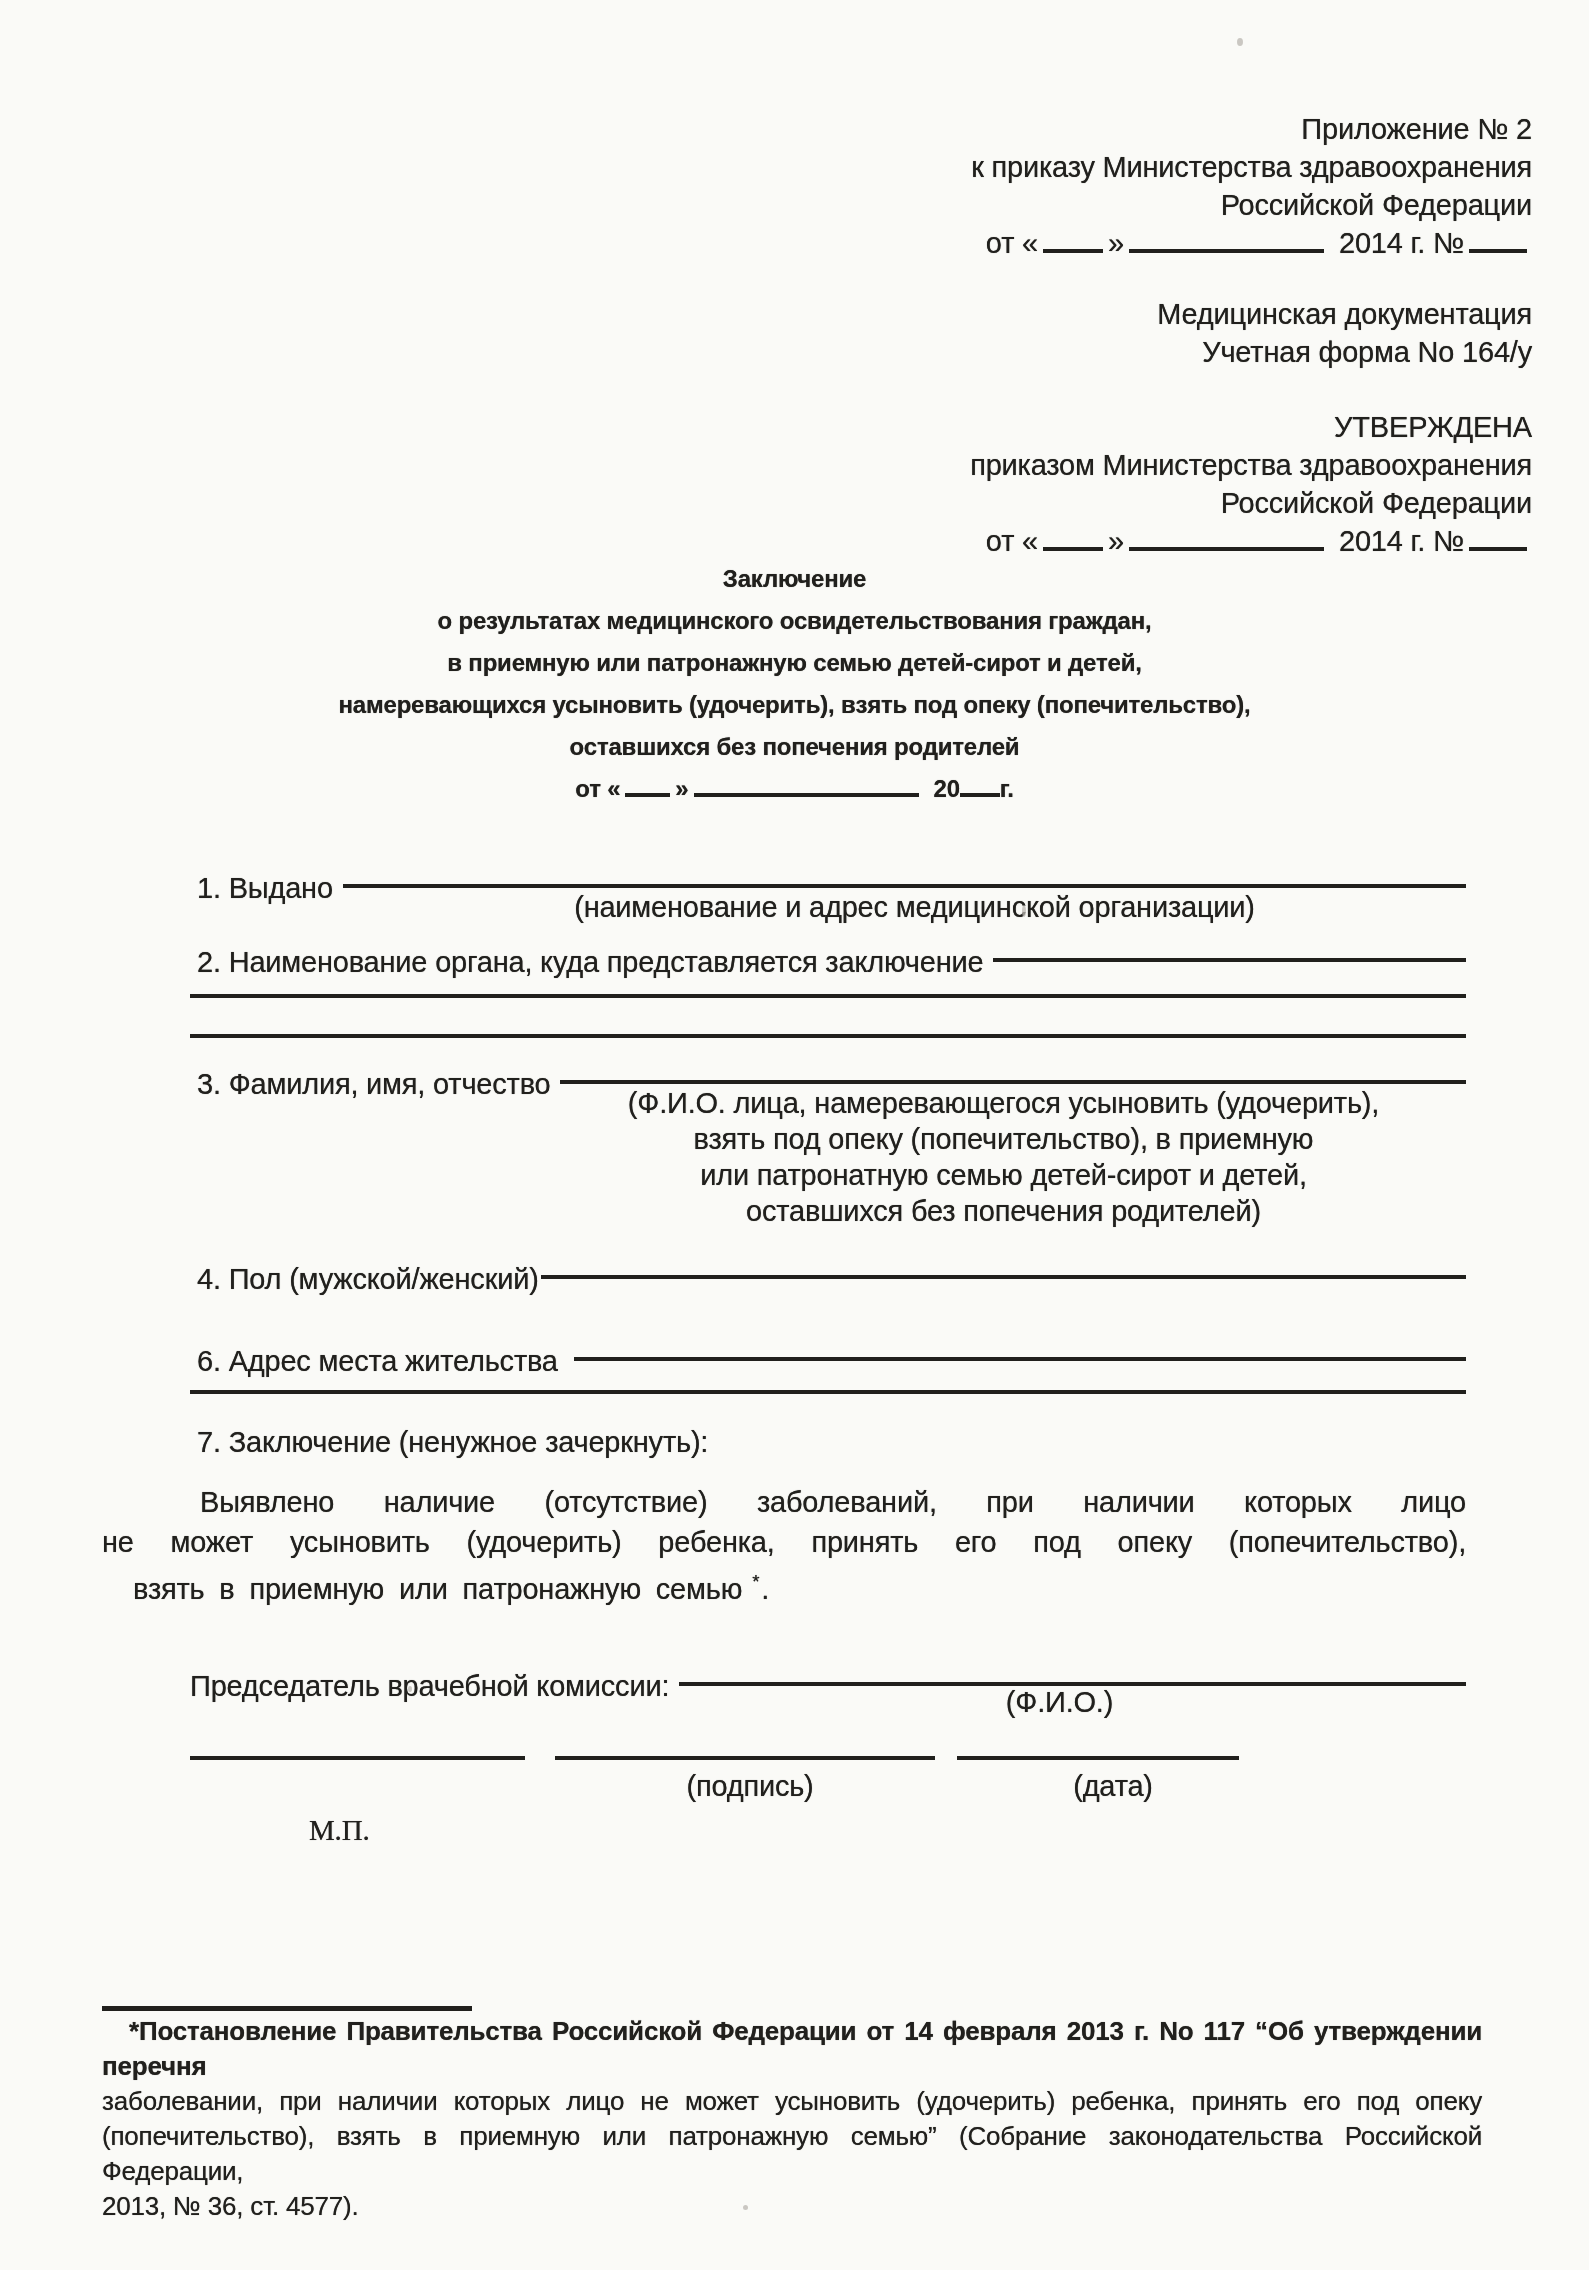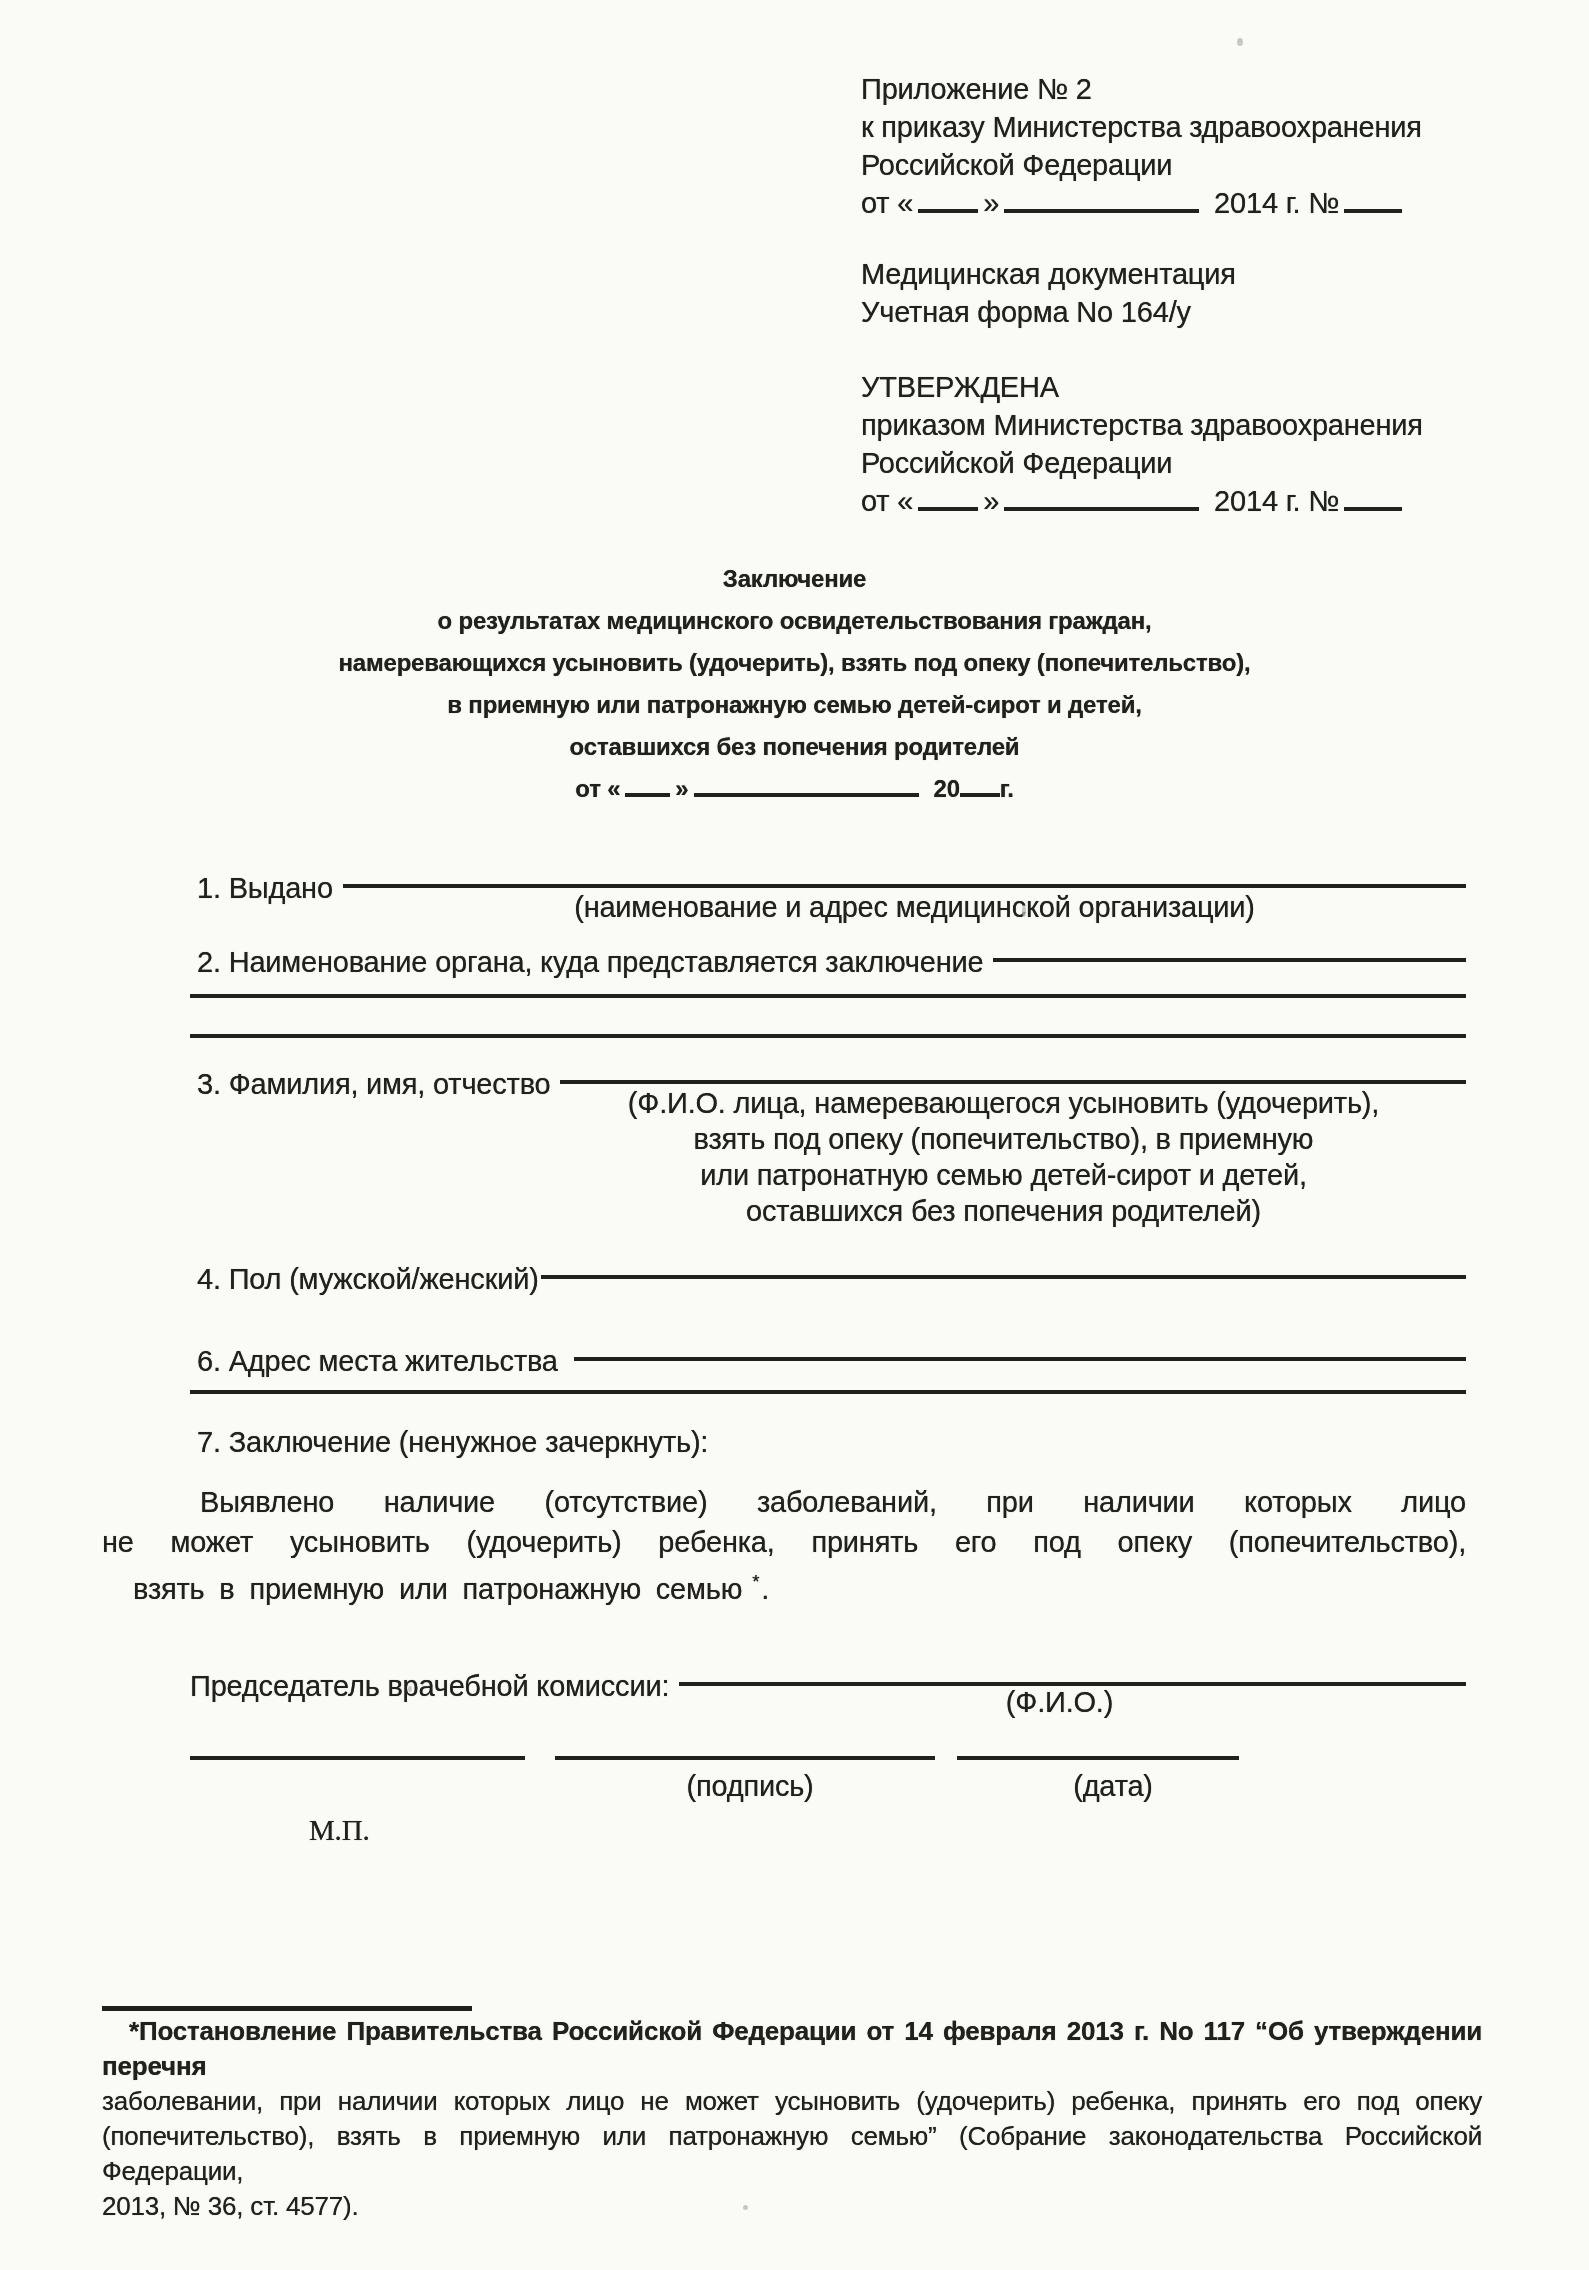--- a/index.html
+++ b/index.html
@@ -12,21 +12,21 @@
     overflow:hidden;
     font-family:"Liberation Sans","DejaVu Sans",sans-serif;
     color:var(--ink,#21201d);
     font-size:29px;
     letter-spacing:-0.2px;
     text-shadow:0 0 0.7px rgba(33,32,29,0.8);
   }
   .page *{box-sizing:border-box;}
 
   
-  .hdr{position:absolute;left:861px;width:640px;text-align:left;line-height:38px;}
+  .hdr{position:absolute;left:892px;width:640px;text-align:right;line-height:38px;margin-top:40px;}
   .hdr > div{white-space:nowrap;}
 
   
   .title{position:absolute;top:558px;left:0;width:100%;text-align:center;
          font-weight:bold;font-size:24px;line-height:42px;}
   .title > div{white-space:nowrap;}
 
   
   .bl{display:inline-block;border-bottom:4px solid var(--ink,#21201d);height:2px;}
   .dateline .bl{margin:0 5px;}
@@ -89,22 +89,22 @@
   <div class="hdr" style="top:368px">
     <div>УТВЕРЖДЕНА</div>
     <div>приказом Министерства здравоохранения</div>
     <div>Российской Федерации</div>
     <div class="dateline"><span>от «</span><span class="bl w60"></span><span>»</span><span class="bl w195"></span><span class="mL10">2014 г. №</span><span class="bl w58"></span></div>
   </div>
 
   <div class="title">
     <div>Заключение</div>
     <div>о результатах медицинского освидетельствования граждан,</div>
+    <div>в приемную или патронажную семью детей-сирот и детей,</div>
     <div>намеревающихся усыновить (удочерить), взять под опеку (попечительство),</div>
-    <div>в приемную или патронажную семью детей-сирот и детей,</div>
     <div>оставшихся без попечения родителей</div>
     <div class="dateline"><span>от «</span><span class="bl w45"></span><span>»</span><span class="bl w225"></span><span class="mL10">20</span><span class="bl w40" style="margin:0"></span><span>г.</span></div>
   </div>
 
   <div class="row" style="top:844px">
     <span class="lbl">1. Выдано</span>
     <span class="fill"></span>
   </div>
   <div class="cap" style="top:889px;left:240px;right:0">
     <div>(наименование и адрес медицинской организации)</div>

